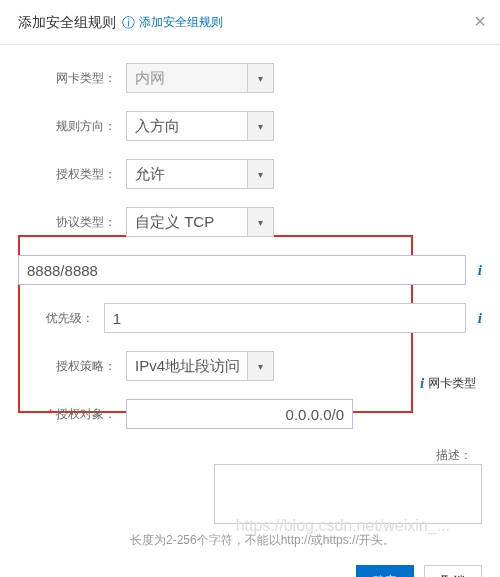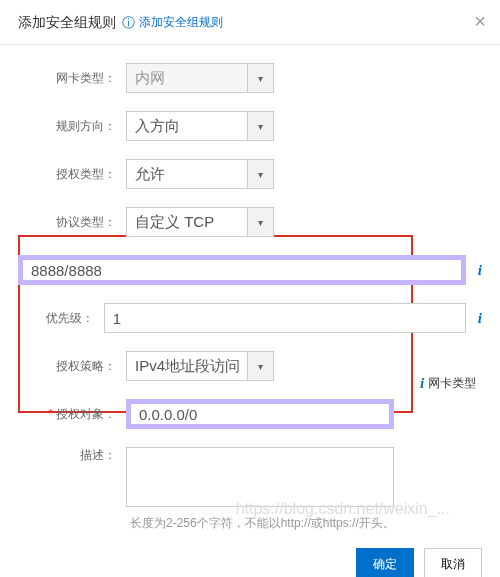--- a/index.html
+++ b/index.html
@@ -13,22 +13,22 @@
     .body { padding: 18px 18px 4px; position: relative; }
     .row { display: flex; align-items: center; margin-bottom: 18px; position: relative; }
     .label { width: 108px; text-align: right; font-size: 12px; color: #666; padding-right: 10px; }
     .label::after { content: "："; }
     .required::before { content: "* "; color: #d93026; }
     .field { width: 148px; }
     .select, .input { width: 100%; height: 30px; border: 1px solid #ccc; font-size: 15px; padding: 0 8px; color: #555; background: #fff; }
     .select.disabled { background: #f5f5f5; color: #999; }
     .select-wrap { position: relative; display: inline-block; width: 148px; }
     .select-wrap .arrow { position: absolute; right: 1px; top: 1px; width: 26px; height: 28px; background: #f2f2f2; border-left: 1px solid #ccc; display: flex; align-items: center; justify-content: center; font-size: 10px; color: #666; }
-    .input.green { border: 5px solid #c4b5fd; }
-    .input.wide { width: 268px; }
+    .input.green { border: 1px solid #c4b5fd; }
+    .input.wide { width: 227px; text-align: right; }
     .info-i { color: #0070cc; font-size: 15px; font-style: italic; font-weight: bold; font-family: Georgia, serif; margin-left: 12px; }
     .highlight-box { position: absolute; border: 2px solid #d93026; left: 18px; top: 190px; width: 395px; height: 178px; pointer-events: none; }
     .hint-side { position: absolute; left: 420px; top: 330px; font-size: 12px; color: #333; display: flex; align-items: center; }
     .hint-side .info-i { margin-right: 4px; margin-left: 0; }
     .textarea { width: 268px; height: 60px; border: 1px solid #ccc; resize: none; font-size: 12px; padding: 6px 8px; }
     .hint { font-size: 12px; color: #999; margin-left: 108px; padding-left: 4px; margin-top: -10px; }
     .footer { display: flex; justify-content: flex-end; padding: 12px 18px 16px; gap: 10px; }
     .btn { height: 32px; padding: 0 16px; font-size: 12px; border: 1px solid #ccc; background: #fff; cursor: pointer; }
     .btn.primary { background: #0070cc; border-color: #0070cc; color: #fff; }
     .watermark { position: absolute; bottom: 18px; right: 50px; font-size: 16px; color: #ddd; }
@@ -101,21 +101,21 @@
     <div class="row">
       <div class="label required">授权对象</div>
       <input class="input green wide" value="0.0.0.0/0" style="">
     </div>
 
     <div class="hint-side">
       <span class="info-i">i</span>
       <span>网卡类型</span>
     </div>
 
-    <div class="row" style="align-items:flex-start;">
+    <div class="row" style="align-items:flex-end;flex-direction:column;">
       <div class="label">描述</div>
       <textarea class="textarea" style=""></textarea>
     </div>
     <div class="hint">长度为2-256个字符，不能以http://或https://开头。</div>
 
     <div class="watermark">https://blog.csdn.net/weixin_...</div>
   </div>
 
   <div class="footer">
     <button class="btn primary">确定</button>

